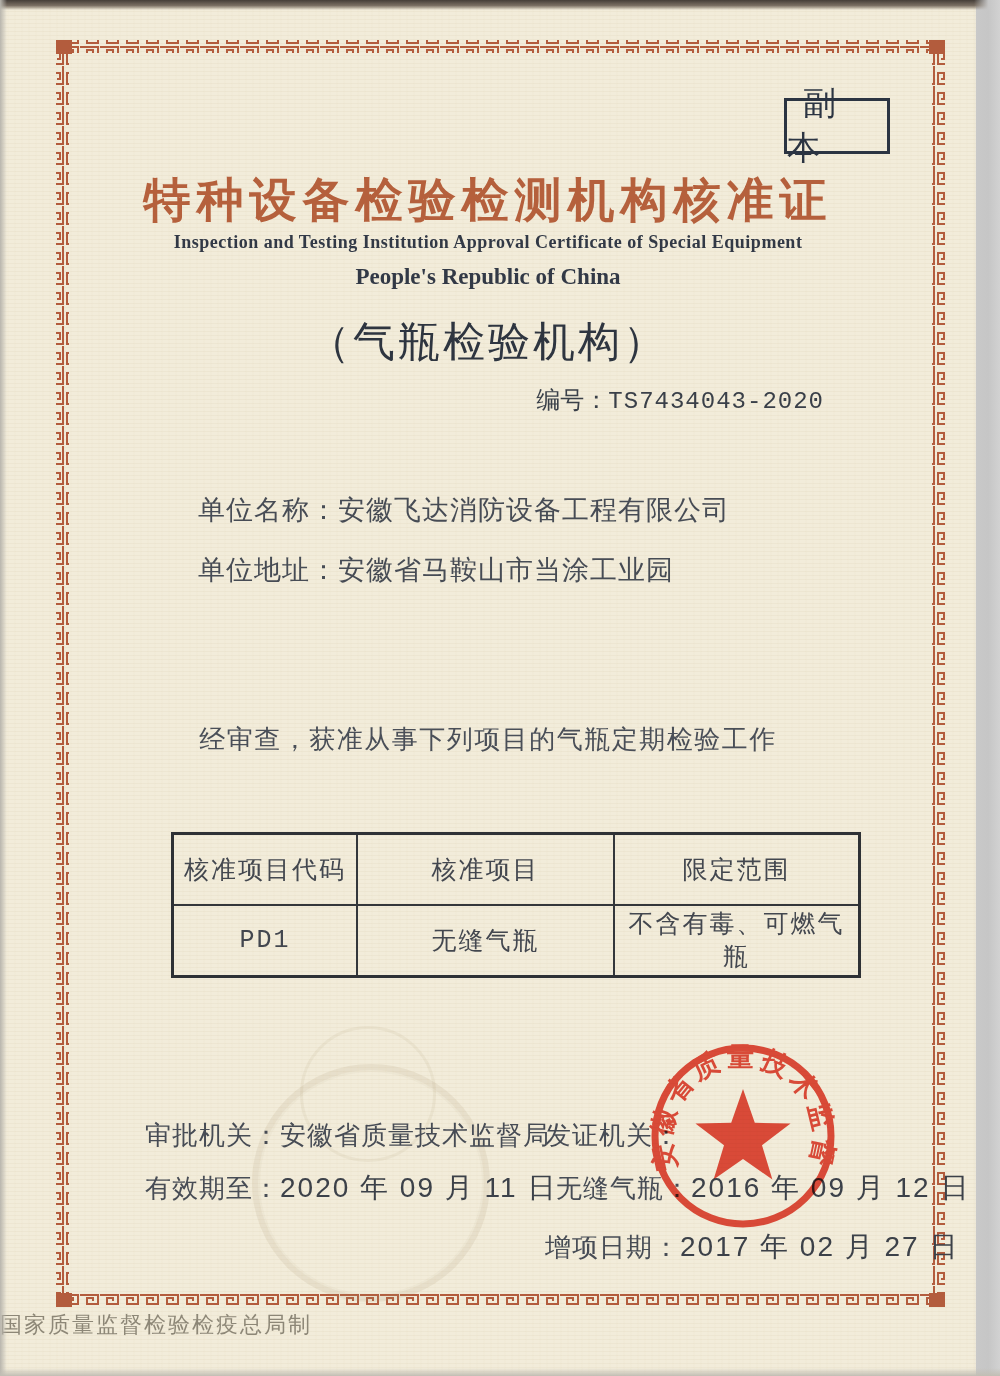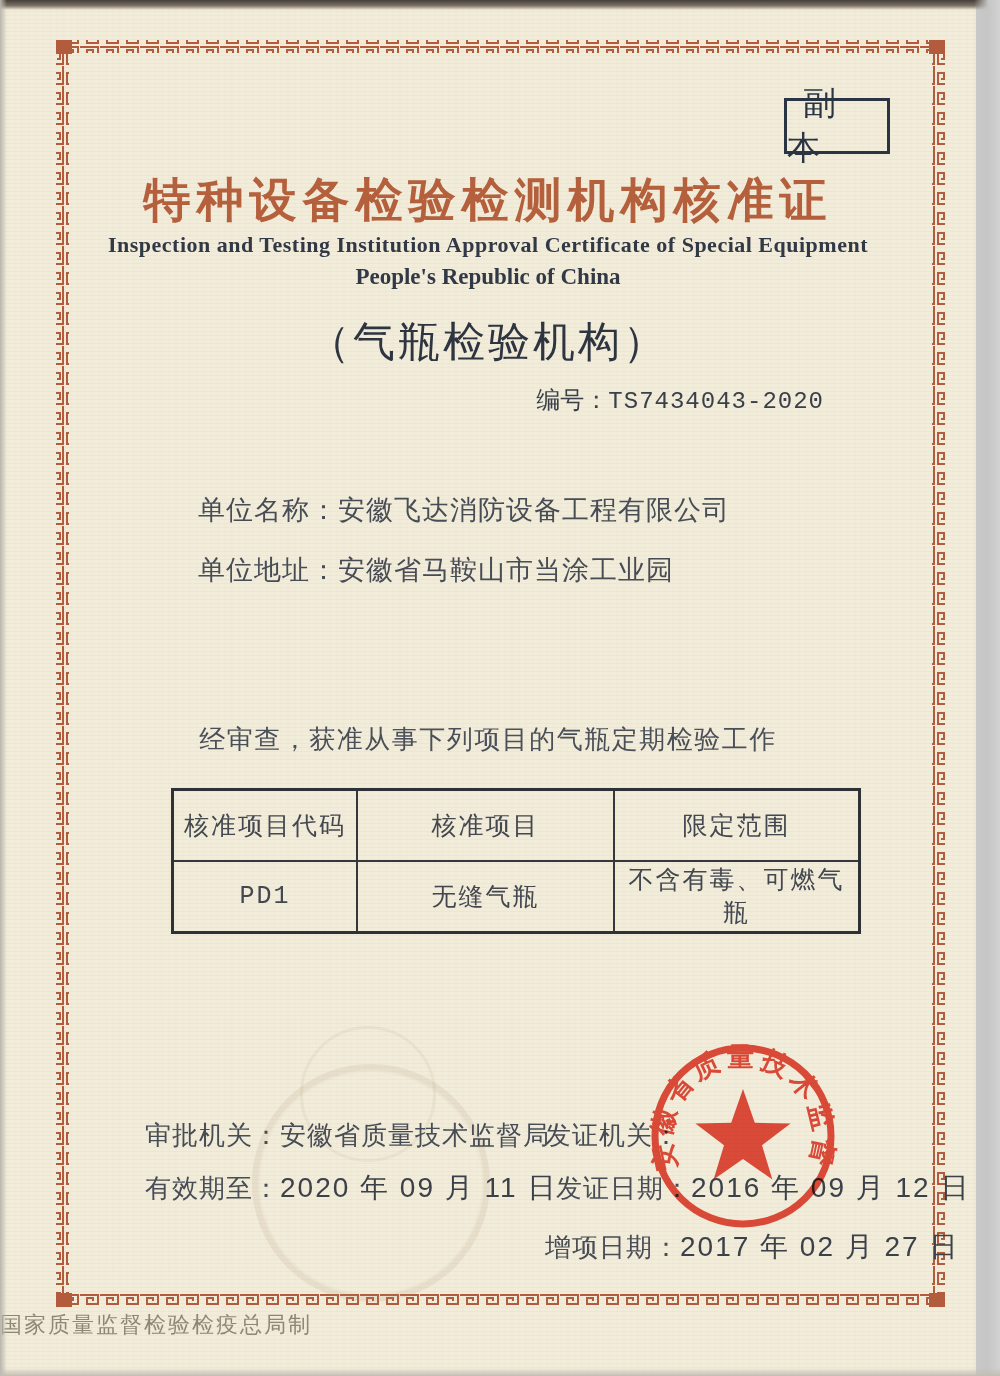--- a/index.html
+++ b/index.html
@@ -24,37 +24,37 @@
   .scan-bottom{position:absolute;left:0;bottom:0;width:100%;height:8px;
     background:linear-gradient(0deg,#c2beb4 0%,rgba(194,190,180,0) 100%);z-index:9;}
 
   .border-svg{position:absolute;left:0;top:0;z-index:1;}
 
   .abs{position:absolute;z-index:3;}
   .cn-title{color:#b5603c;font-weight:bold;text-align:center;width:100%;}
   .t1{top:108px;font-size:46px;letter-spacing:12px;}
   .t2{top:156px;font-size:47px;letter-spacing:6px;margin-top:7px;}
   .en{color:#323946;font-weight:bold;text-align:center;width:100%;}
-  .en1{top:226px;font-size:22px;letter-spacing:0.5px;}
+  .en1{top:226px;font-size:18px;letter-spacing:0.5px;}
   .en2{top:258px;font-size:23px;}
   .subtitle{top:308px;font-size:42px;letter-spacing:3px;color:#2e3540;text-align:center;width:100%;font-weight:500;}
   .serial{top:378px;right:152px;font-size:24px;color:#3a4049;}
   .serial .num{font-family:"Liberation Mono","DejaVu Sans Mono",monospace;font-size:24px;letter-spacing:1px;}
   .copy-box{
     left:784px;top:92px;width:100px;height:50px;border:3px solid #2b3442;
     display:flex;align-items:center;justify-content:center;
     font-size:33px;color:#2b3442;letter-spacing:16px;text-indent:16px;font-weight:500;
   }
   .unit-line{left:150px;font-size:27px;color:#474c55;letter-spacing:1px;margin-left:48px;}
   .u1{top:486px;}
   .u2{top:546px;}
   .statement{top:716px;width:100%;text-align:center;font-size:26px;color:#4a4f58;letter-spacing:1.5px;}
 
   table.approve{
-    position:absolute;left:171px;top:782px;width:674px;height:143px;z-index:3;
+    position:absolute;left:171px;top:826px;width:674px;height:143px;z-index:3;
     border-collapse:collapse;table-layout:fixed;
   }
   table.approve td{
     border:2px solid #34373b;text-align:center;vertical-align:middle;
     font-size:25px;color:#43474f;letter-spacing:2px;
   }
   table.approve{border:3px solid #2e3135;}
   td.c1{width:180px;} td.c2{width:253px;} td.c3{width:241px;}
   tr.hrow{height:71px;} tr.drow{height:72px;}
   .mono{font-family:"Liberation Mono","DejaVu Sans Mono",monospace;letter-spacing:1px;}
@@ -147,21 +147,21 @@
   <div class="abs f-label fl1">
     <span>审批机关：</span><span>安徽省质量技术监督局</span>
   </div>
   <div class="abs fl2">
     <span class="f-label">有效期至：</span><span class="f-date">2020 年 09 月 11 日</span>
   </div>
   <div class="abs f-label fr1">
     <span>发证机关：</span>
   </div>
   <div class="abs fr2">
-    <span class="f-label">发证日期：</span><span class="f-date">2016 年 09 月 12 日</span>
+    <span class="f-label">无缝气瓶：</span><span class="f-date">2016 年 09 月 12 日</span>
   </div>
   <div class="abs fr3">
     <span class="f-label">增项日期：</span><span class="f-date">2017 年 02 月 27 日</span>
   </div>
 
   <div class="abs made-by">国家质量监督检验检疫总局制</div>
 
   <svg class="seal" viewBox="0 0 210 210" aria-hidden="true">
     <defs>
       <path id="sealArc" d="M 40.5 139 A 72 72 0 1 1 169.5 139" fill="none"></path>

